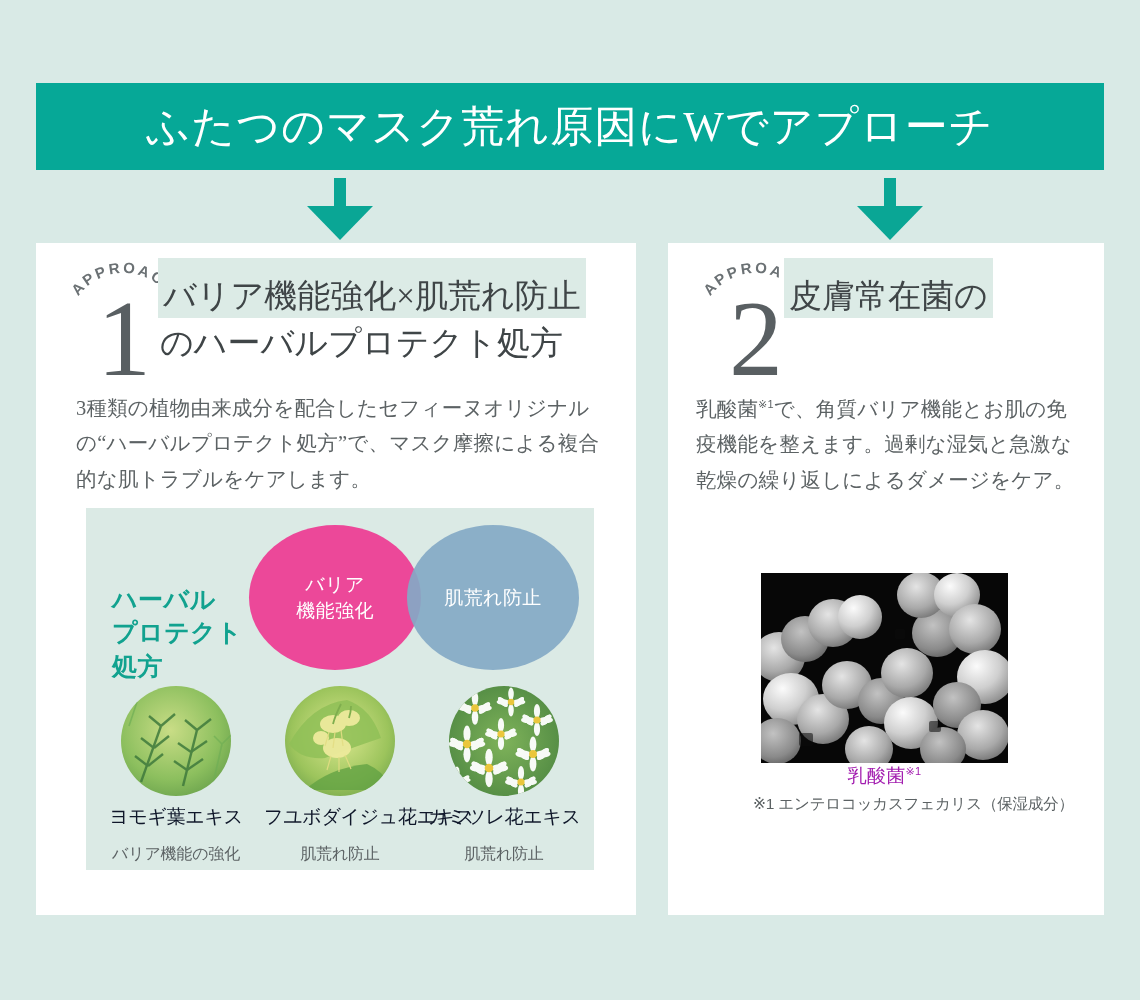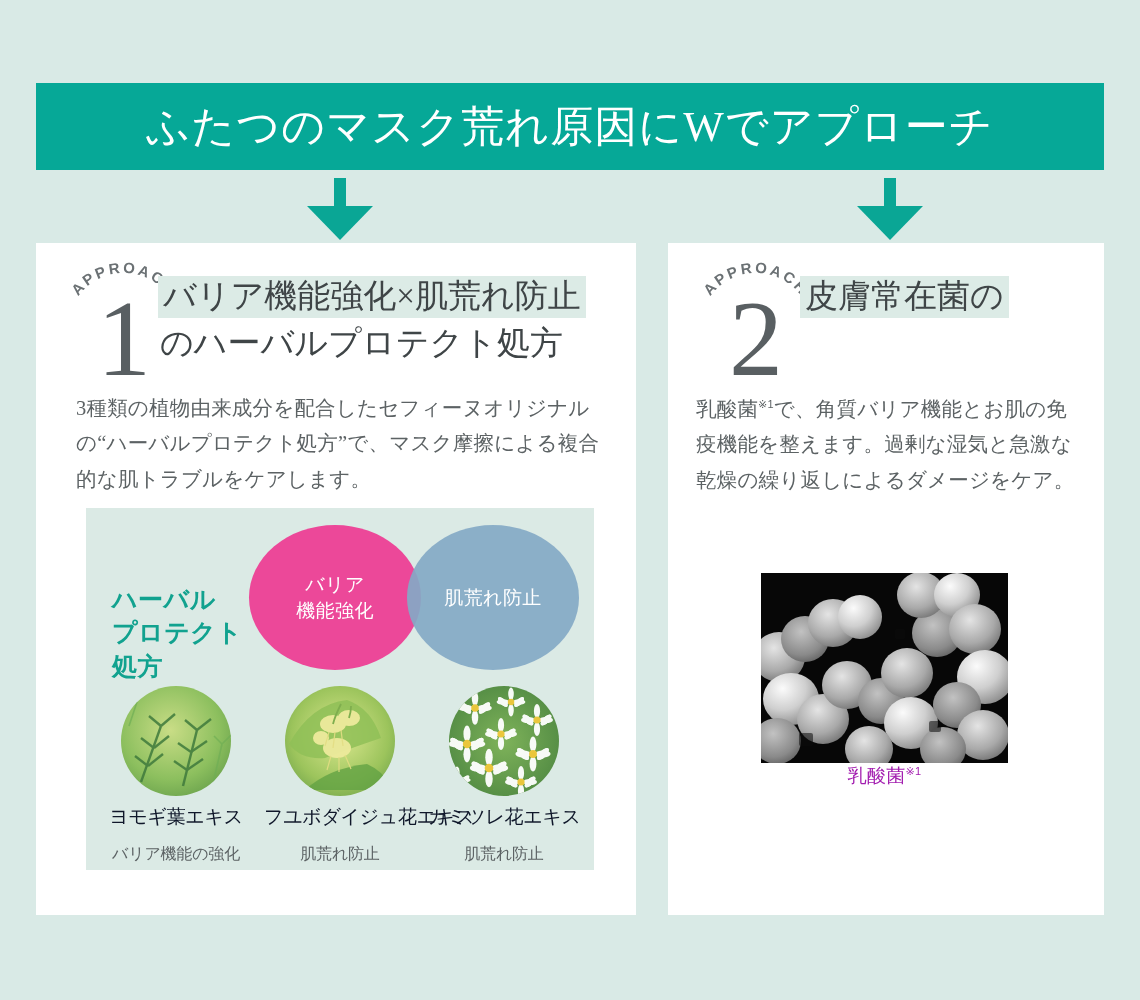--- a/index.html
+++ b/index.html
@@ -119,21 +119,21 @@
   .heading-line {
     font-family: "Liberation Serif", "DejaVu Serif", serif;
     font-size: 33px;
     line-height: 1.42;
     color: #3f4547;
     white-space: nowrap;
     display: block;
   }
   .heading-line .hl {
     background: #dcebe6;
-    padding: 2px 5px 4px 5px;
+    padding: 20px 5px 4px 5px;
   }
   .heading-line .plain {
     padding: 2px 5px 4px 2px;
   }
 
   
   .body-copy {
     position: absolute;
     font-size: 20.5px;
     line-height: 1.72;
@@ -451,21 +451,21 @@
   <div class="card card-right">
 
     <div class="approach" style="left:22px; top:24px;">
       <svg class="approach-arc" viewBox="0 0 132 70">
         <path id="arc2" d="M 10,62 A 56,56 0 0 1 122,62" fill="none"></path>
         <text><textPath href="#arc2" startOffset="50%" text-anchor="middle">APPROACH</textPath></text>
       </svg>
       <div class="approach-num">2</div>
     </div>
 
-    <div class="heading-block" style="left:132px; top:30px;">
+    <div class="heading-block" style="left:116px; top:30px;">
       <span class="heading-line"><span class="hl">皮膚常在菌の</span></span>
     </div>
 
     <div class="body-copy" style="left:28px; top:148px; width:380px;"><span>乳酸菌</span><sup>※1</sup><span>で、角質バリア機能とお肌の免疫機能を整えます。過剰な湿気と急激な乾燥の繰り返しによるダメージをケア。</span></div>
 
     <div class="micro-wrap">
       <div class="micro-img">
         <svg viewBox="0 0 247 190" width="247" height="190">
           <defs>
             <radialGradient id="coc" cx="35%" cy="30%" r="75%">
@@ -508,16 +508,17 @@
             <ellipse cx="108" cy="176" rx="24" ry="23" fill="url(#coc2)"></ellipse>
           </g>
           <g fill="#0c0c0c" opacity="0.55">
             <rect x="38" y="160" width="14" height="13" rx="2"></rect>
             <rect x="168" y="148" width="12" height="11" rx="2"></rect>
             <rect x="134" y="56" width="10" height="10" rx="2"></rect>
           </g>
         </svg>
       </div>
       <div class="micro-caption"><span>乳酸菌</span><sup>※1</sup></div>
+      <div class="micro-note">※1 エンテロコッカスフェカリス（保湿成分）</div>
     </div>
   </div>
 
 </div>
 
 </body></html>

